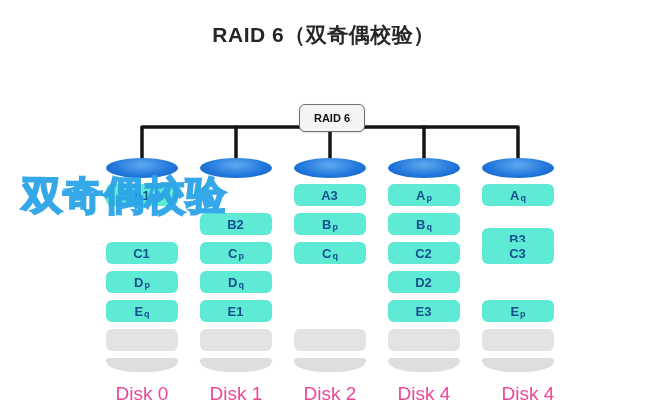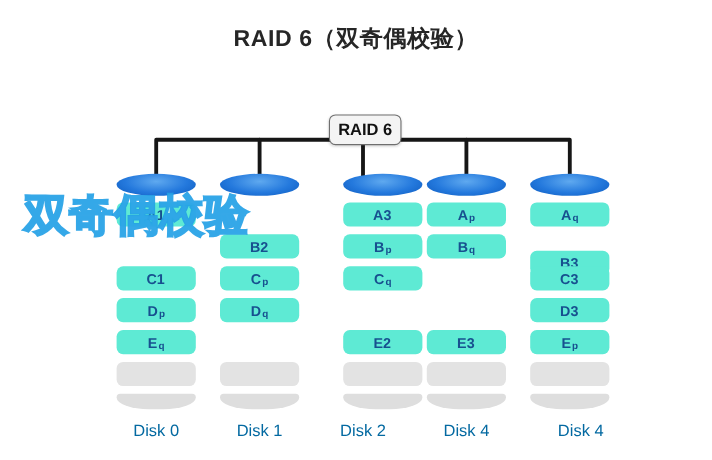--- a/index.html
+++ b/index.html
@@ -10,21 +10,21 @@
     position:absolute;top:16px;left:0;width:100%;
     text-align:center;font-size:21px;font-weight:700;color:#262626;letter-spacing:.5px;
   }
 
   .wires{position:absolute;left:0;top:0;width:647px;height:418px;z-index:1;}
 
   .raid-box{
     position:absolute;left:299px;top:99px;width:64px;height:26px;z-index:2;
     background:#f4f4f4;border:1.6px solid #6f6f6f;border-radius:6px;
     display:flex;align-items:center;justify-content:center;
-    font-size:15px;font-weight:700;color:#111;
+    font-size:11px;font-weight:700;color:#111;
     box-shadow:0 1px 2px rgba(0,0,0,.12);
   }
 
   .disk{position:absolute;top:153px;width:72px;height:214px;z-index:2;}
   .disk .cap{
     position:absolute;left:0;top:0;width:72px;height:20px;border-radius:50%;
     background:radial-gradient(ellipse at 50% 35%, #5fa9ef 0%, #2479dd 55%, #0d5abe 100%);
   }
   .band{
     position:absolute;left:0;width:72px;height:22px;border-radius:6px;
@@ -33,21 +33,21 @@
     font-size:13px;font-weight:700;color:#17508f;
   }
   .band .sub{font-size:9px;font-weight:700;position:relative;top:3px;margin-left:1px;}
   .band.gray{background:#e3e3e3;}
   .disk .bottom{
     position:absolute;left:0;top:200px;width:72px;height:14px;
     background:#dedede;border-radius:4px 4px 36px 36px / 4px 4px 13px 13px;
   }
   .disk-label{
     position:absolute;top:378px;width:100px;text-align:center;z-index:2;
-    font-size:15px;color:#0369a1;
+    font-size:19px;color:#ec4899;
   }
 
   .watermark{
     position:absolute;left:22px;top:163px;z-index:5;
     font-size:40px;font-weight:700;letter-spacing:1px;
     color:rgba(150,210,245,0.18);
     -webkit-text-stroke:2px rgba(32,158,229,0.9);
     text-shadow:0 0 1px rgba(255,255,255,.6);
     pointer-events:none;white-space:nowrap;
   }
@@ -100,57 +100,65 @@
         <span class="sub"></span>
       </div>
     <div class="band" style="top:84px">
         <span>C</span>
         <span class="sub">p</span>
       </div>
     <div class="band" style="top:113px">
         <span>D</span>
         <span class="sub">q</span>
       </div>
+    <div class="band" style="top:142px">
+        <span>E1</span>
+        <span class="sub"></span>
+      </div>
     <div class="band gray" style="top:171px"></div>
     <div class="bottom"></div>
   </div>
   <div class="disk-label" style="left:186px">Disk 1</div>
 
-  <div class="disk" style="left:312px">
+  <div class="disk" style="left:294px">
     <div class="cap"></div>
     <div class="band" style="top:26px">
         <span>A3</span>
         <span class="sub"></span>
       </div>
     <div class="band" style="top:55px">
         <span>B</span>
         <span class="sub">p</span>
       </div>
     <div class="band" style="top:84px">
         <span>C</span>
         <span class="sub">q</span>
-      </div>
-    <div class="band" style="top:142px">
-        <span>E2</span>
-        <span class="sub"></span>
       </div>
     <div class="band gray" style="top:171px"></div>
     <div class="bottom"></div>
   </div>
   <div class="disk-label" style="left:280px">Disk 2</div>
 
   <div class="disk" style="left:388px">
     <div class="cap"></div>
     <div class="band" style="top:26px">
         <span>A</span>
         <span class="sub">p</span>
       </div>
     <div class="band" style="top:55px">
         <span>B</span>
         <span class="sub">q</span>
+      </div>
+    <div class="band" style="top:84px">
+        <span>C2</span>
+        <span class="sub"></span>
+      </div>
+    <div class="band" style="top:113px">
+        <span>D2</span>
+        <span class="sub"></span>
       </div>
     <div class="band" style="top:142px">
         <span>E3</span>
         <span class="sub"></span>
       </div>
     <div class="band gray" style="top:171px"></div>
     <div class="bottom"></div>
   </div>
   <div class="disk-label" style="left:374px">Disk 4</div>
 
@@ -161,24 +169,20 @@
         <span class="sub">q</span>
       </div>
     <div class="band" style="top:70px">
         <span>B3</span>
         <span class="sub"></span>
       </div>
     <div class="band" style="top:84px">
         <span>C3</span>
         <span class="sub"></span>
       </div>
-    <div class="band" style="top:113px">
-        <span>D3</span>
-        <span class="sub"></span>
-      </div>
     <div class="band" style="top:142px">
         <span>E</span>
         <span class="sub">p</span>
       </div>
     <div class="band gray" style="top:171px"></div>
     <div class="bottom"></div>
   </div>
   <div class="disk-label" style="left:478px">Disk 4</div>
 
   <div class="watermark">双奇偶校验</div>

